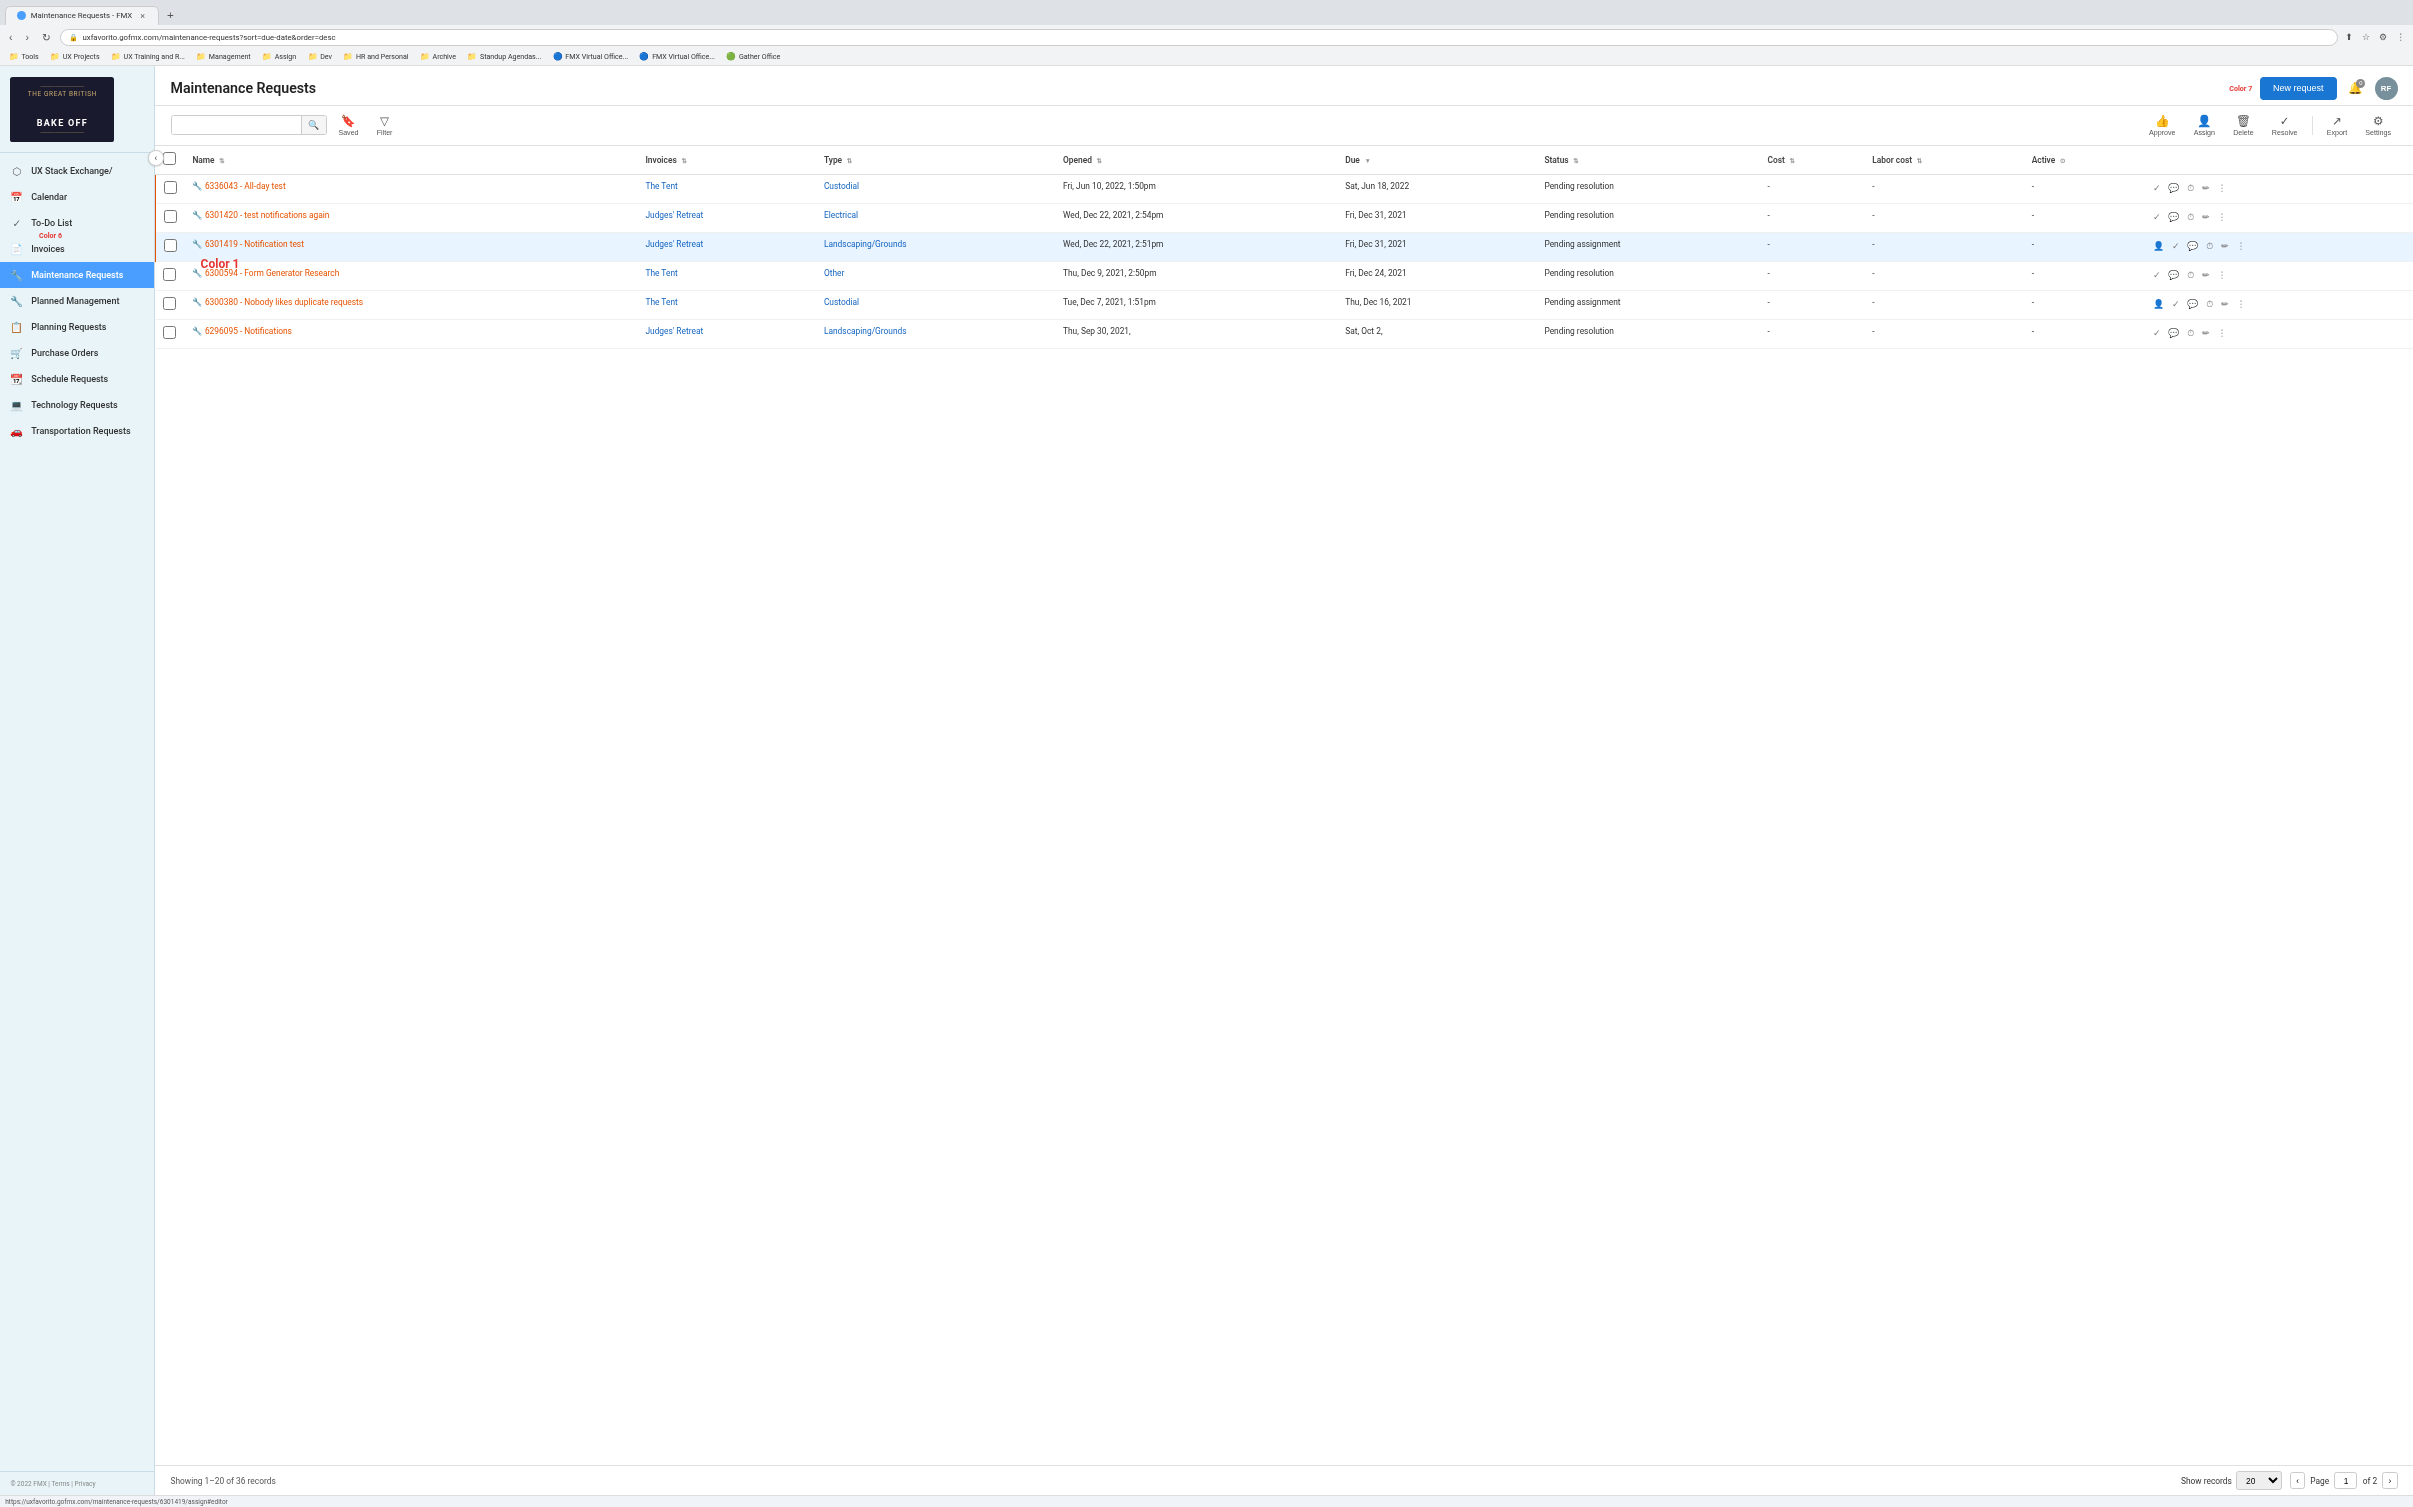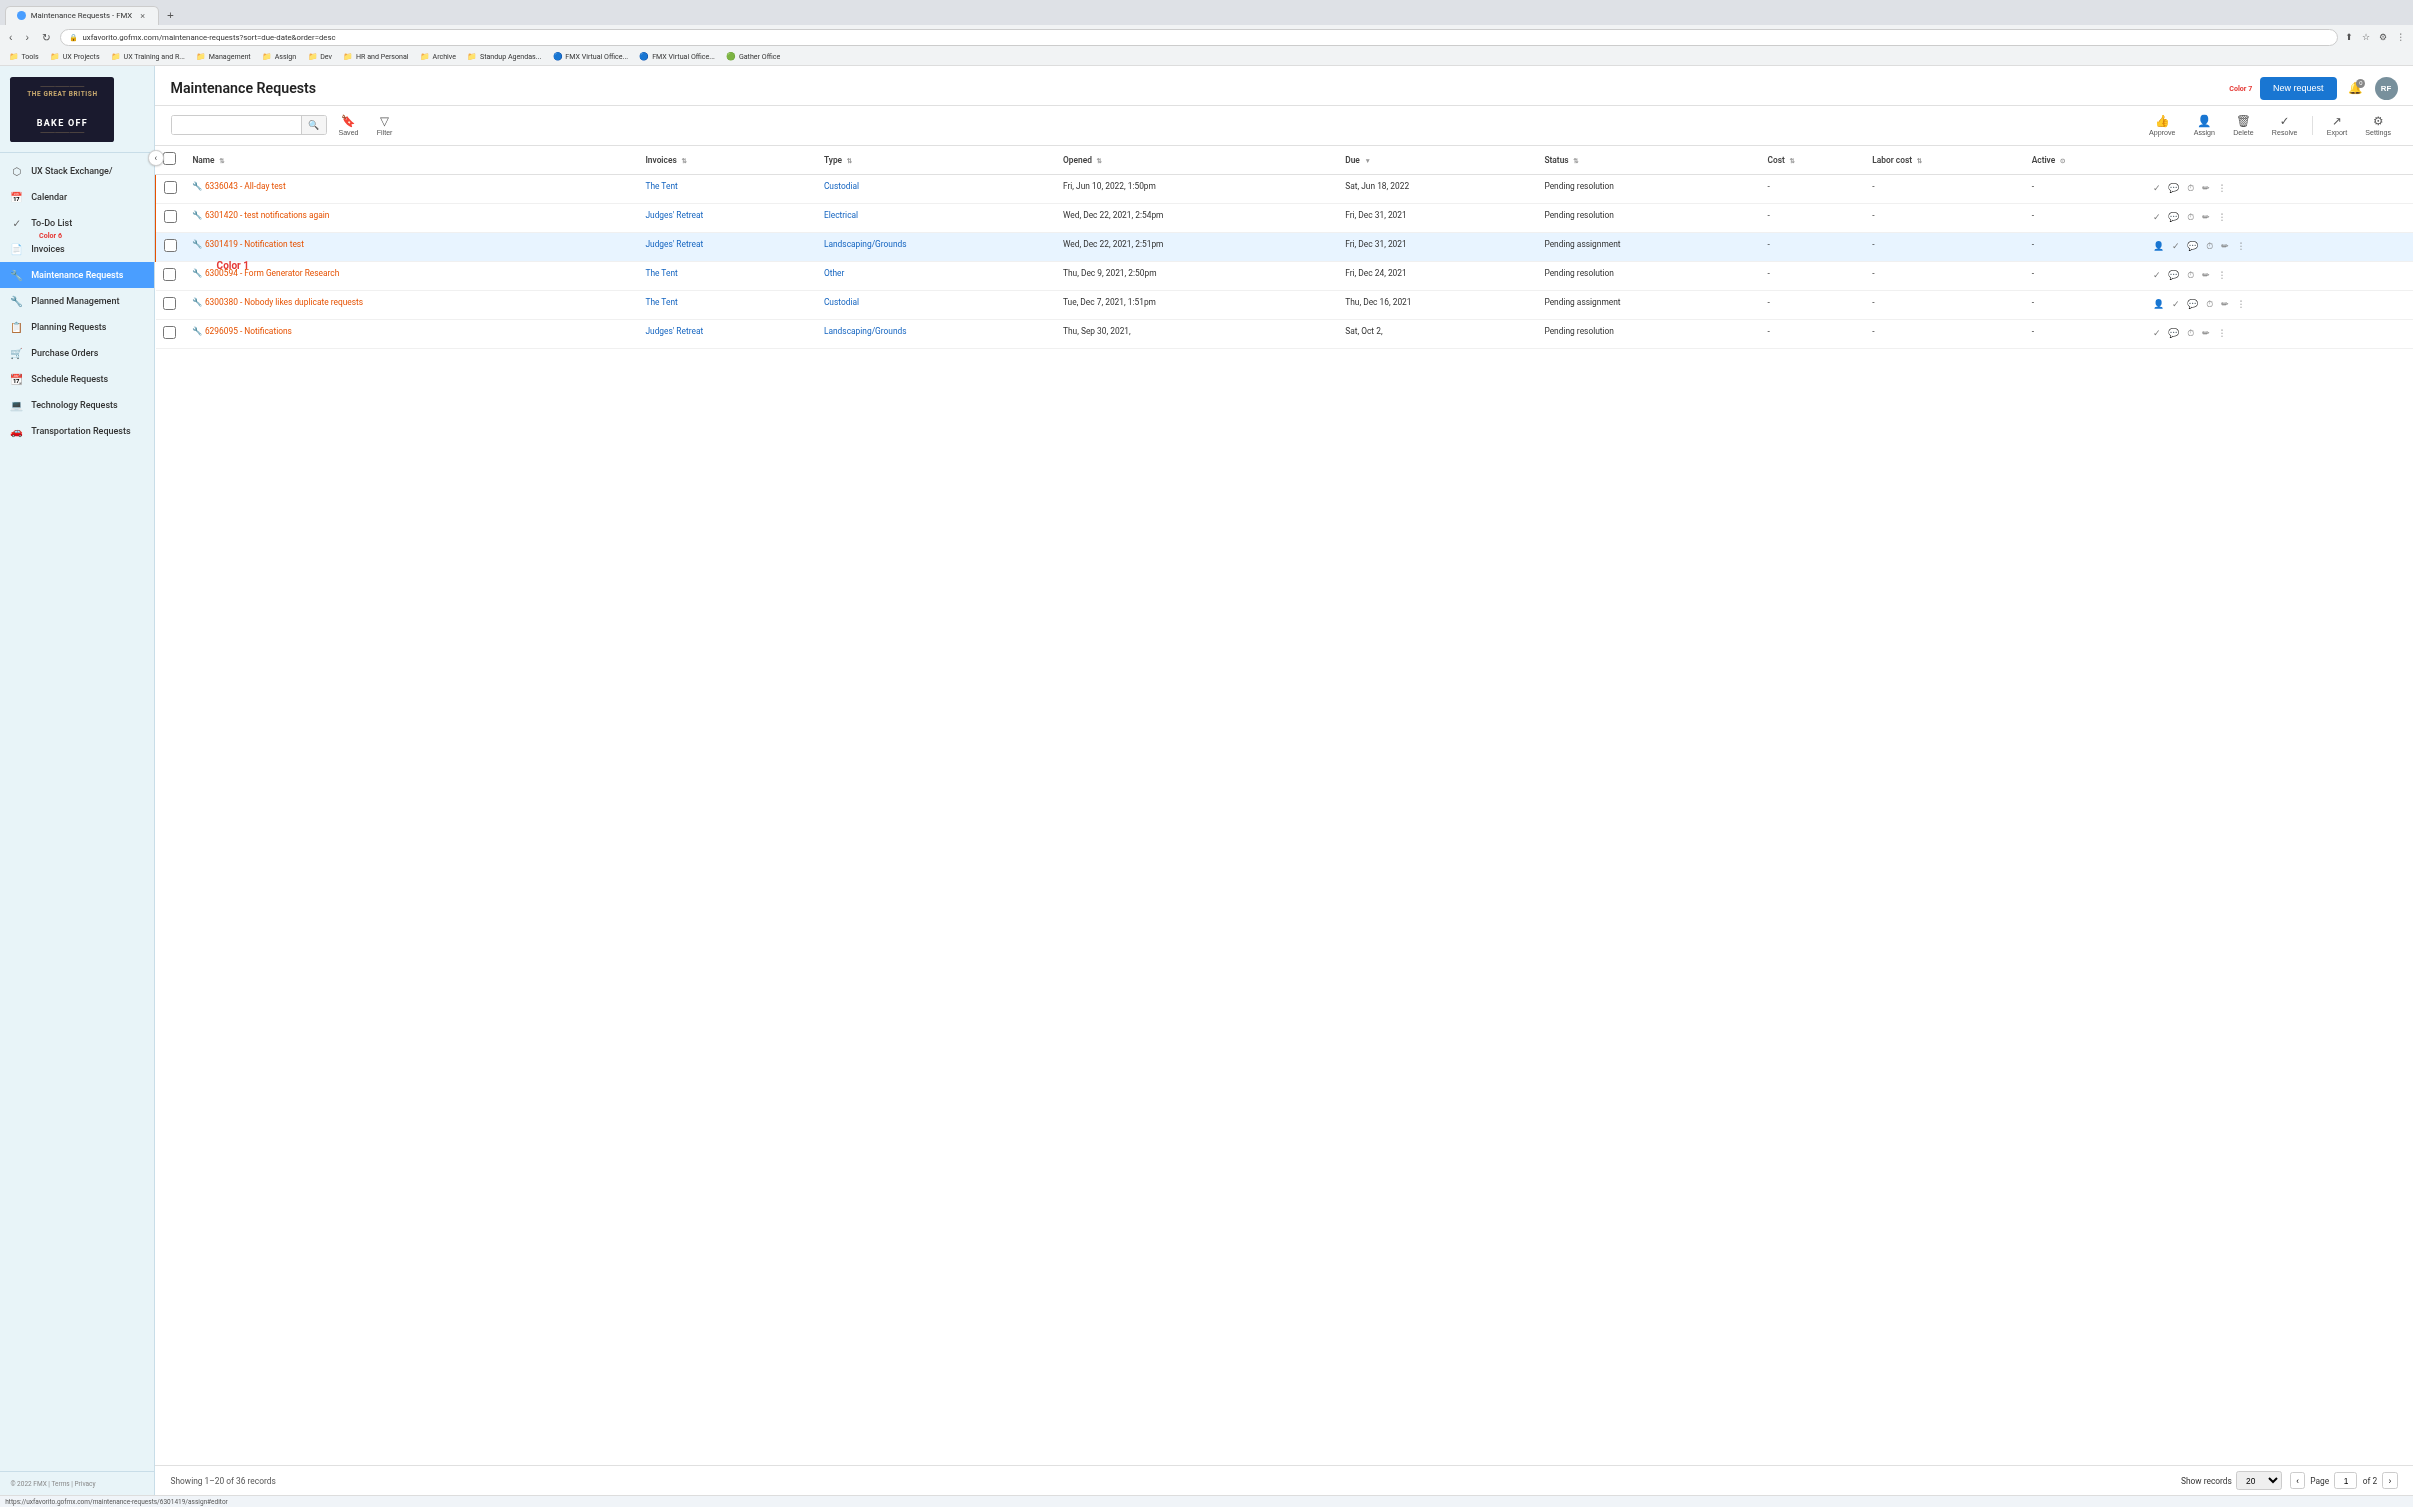--- a/index.html
+++ b/index.html
@@ -23,21 +23,21 @@
     .browser-icon-btn { background: none; border: none; cursor: pointer; color: #555; font-size: 9px; padding: 2.6px; border-radius: 2.6px; }
 
     .bookmarks-bar { background: #f1f3f4; padding: 1.3px 5.2px 2.6px; display: flex; gap: 3.9px; align-items: center; font-size: 7.1px; border-bottom: 0.6px solid #ddd; overflow: hidden; }
     .bookmark-item { display: flex; align-items: center; gap: 2.6px; padding: 1.3px 3.9px; border-radius: 2.6px; cursor: pointer; white-space: nowrap; color: #333; }
     .bookmark-folder-icon { font-size: 7.8px; }
 
     
     .sidebar { width: 155px; background: #e8f4f8; border-right: 0.6px solid #c8dde8; display: flex; flex-direction: column; overflow-y: auto; flex-shrink: 0; }
     .sidebar-logo { padding: 10.4px; border-bottom: 0.6px solid #c8dde8; }
     .sidebar-logo-img { width: 104px; height: 65px; background: #1a1a2e; border-radius: 2.6px; display: flex; align-items: center; justify-content: center; overflow: hidden; position: relative; }
-    .sidebar-logo-text { color: #c8a96e; font-size: 6.5px; font-weight: bold; text-align: right; line-height: 1.3; text-transform: uppercase; letter-spacing: 0.6px; }
+    .sidebar-logo-text { color: #c8a96e; font-size: 6.5px; font-weight: normal; text-align: right; line-height: 1.3; text-transform: uppercase; letter-spacing: 0.6px; }
     .sidebar-logo-sub { color: #fff; font-size: 9px; font-weight: bold; text-transform: uppercase; letter-spacing: 1.3px; margin-top: 20px; }
     .logo-decoration { color: #c8a96e; font-size: 5.2px; }
 
     .sidebar-nav { flex: 1; padding: 5.2px 0; }
     .sidebar-item { display: flex; align-items: center; gap: 7.8px; padding: 6.5px 10.4px; cursor: pointer; border-radius: 0; color: #333; font-size: 9px; font-weight: 500; }
     .sidebar-item.active { background: #4a9eff; color: #fff; }
     .sidebar-item-icon { font-size: 10.4px; color: #666; width: 13px; text-align: center; }
     .sidebar-item.active .sidebar-item-icon { color: #fff; }
     .sidebar-label-color6 { color: #e53935; font-weight: bold; font-size: 7.1px; position: absolute; left: 39px; top: -5.2px; }
     .sidebar-item-wrapper { position: relative; }
@@ -418,21 +418,21 @@
         </div>
 
       </td>
     </tr>
             <tr class="highlighted">
       <td class="checkbox-cell" style="border-left: 1.9px solid #e65100;">
         <input type="checkbox" class="row-checkbox" style="">
       </td>
       <td style="position:relative;">
         <span class="td-orange">🔧 6301419 - Notification test</span>
-        <span style="color:#e53935;font-weight:bold;font-size:10px;position:absolute;bottom:-10.4px;left:16px;padding-left:16px;">Color 1</span>
+        <span style="color:#e53935;font-weight:bold;font-size:12px;position:absolute;bottom:-10.4px;left:0;padding-left:16px;">Color 1</span>
       </td>
       <td class="link-cell">
         <a class="td-link">Judges' Retreat</a>
       </td>
       <td class="link-cell">
         <a class="td-link">Landscaping/Grounds</a>
       </td>
       <td>Wed, Dec 22, 2021, 2:51pm</td>
       <td>Fri, Dec 31, 2021</td>
       <td>Pending assignment</td>

